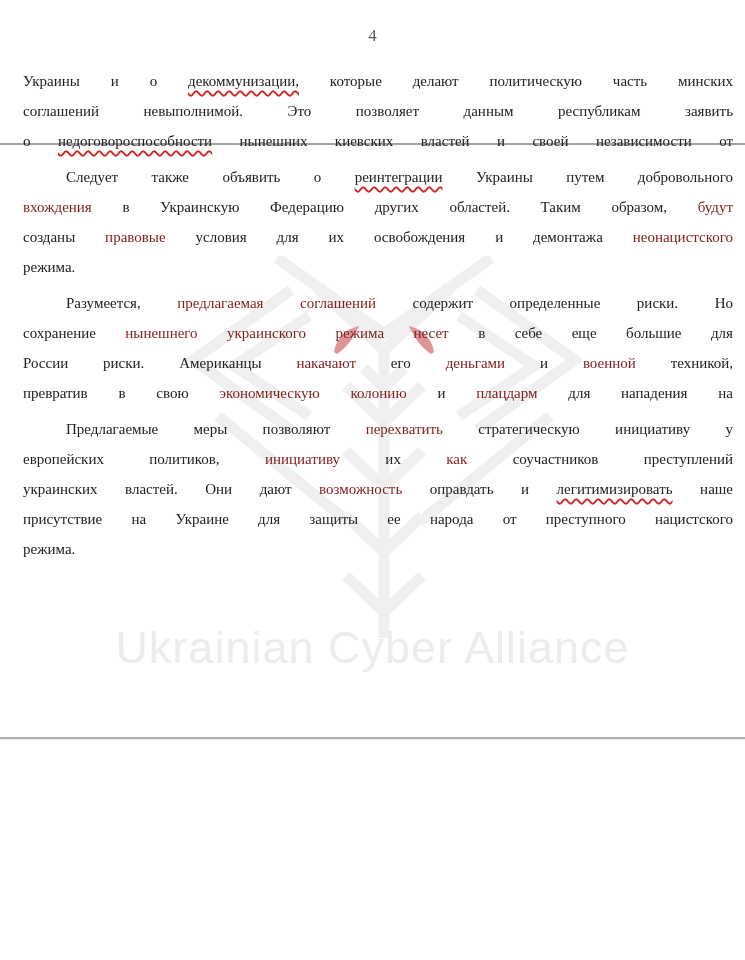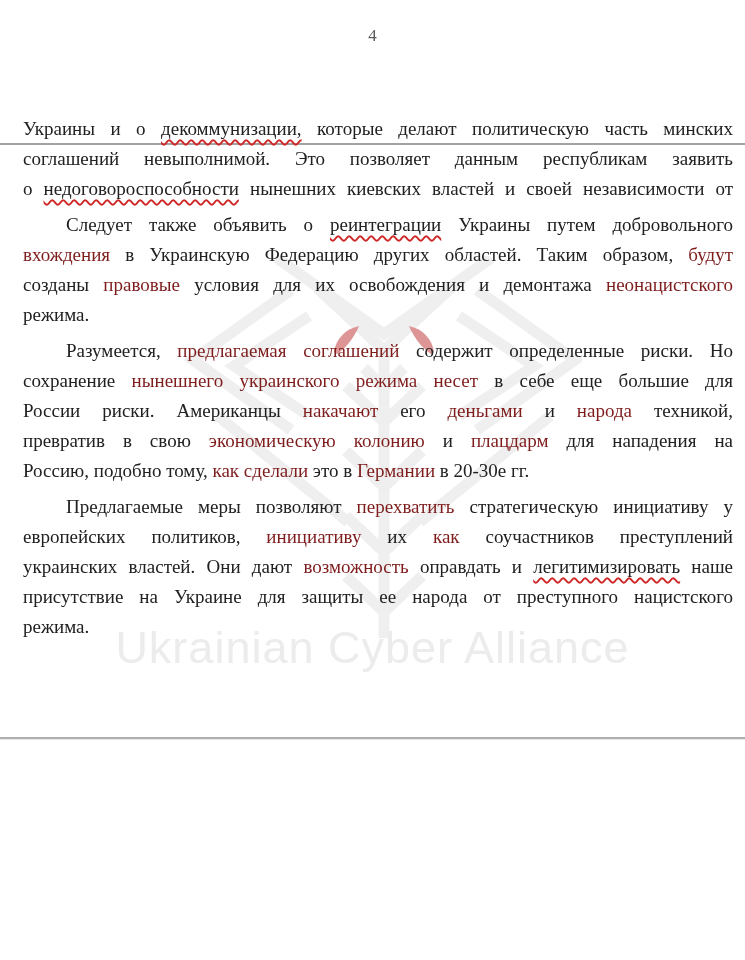--- a/index.html
+++ b/index.html
@@ -12,21 +12,21 @@
     position:absolute;top:26px;left:0;right:0;
     text-align:center;font-size:17px;color:#595959;
     font-family:"Liberation Serif",serif;
     z-index:3;
   }
   .divider{position:absolute;left:0;width:745px;z-index:1;}
   .divider-top{top:143px;border-top:2px solid #a3a3a3;}
   .divider-bottom{top:737px;border-top:2px solid #b0b0b0;box-shadow:0 1px 0 #e8e8e8;}
   .doc-text{
     position:absolute;left:23px;right:12px;top:66px;z-index:2;
-    font-size:19px;line-height:30px;color:#212121;margin-top:48px;
+    font-size:15px;line-height:30px;color:#212121;
   }
   .para{margin:0 0 6px 0;}
   .line{text-align:justify;text-align-last:justify;height:30px;white-space:normal;}
   .line.last{text-align-last:left;}
   .para.indent .line.first{text-indent:43px;}
   .sq{
     text-decoration-line:underline;
     text-decoration-style:wavy;
     text-decoration-color:#cf2626;
     text-decoration-thickness:2px;
@@ -88,23 +88,22 @@
     </div>
     <div class="para indent">
       <div class="line first">Следует также объявить о <span class="sq">реинтеграции</span> Украины путем добровольного</div>
       <div class="line"><span class="dim">вхождения</span> в Украинскую Федерацию других областей. Таким образом, <span class="dim">будут</span></div>
       <div class="line">созданы <span class="dim">правовые</span> условия для их освобождения и демонтажа <span class="dim">неонацистского</span></div>
       <div class="line last">режима.</div>
     </div>
     <div class="para indent">
       <div class="line first">Разумеется, <span class="dim">предлагаемая соглашений</span> содержит определенные риски. Но</div>
       <div class="line">сохранение <span class="dim">нынешнего украинского режима</span> <span class="dim">несет</span> в себе еще большие для</div>
-      <div class="line">России риски. Американцы <span class="dim">накачают</span> его <span class="dim">деньгами</span> и <span class="dim">народа</span> техникой,</div>
+      <div class="line">России риски. Американцы <span class="dim">накачают</span> его <span class="dim">деньгами</span> и <span class="dim">военной</span> техникой,</div>
       <div class="line">превратив в свою <span class="dim">экономическую колонию</span> и <span class="dim">плацдарм</span> для нападения на</div>
-      <div class="line last">Россию, подобно тому, <span class="dim">как</span> <span class="dim">сделали</span> это в <span class="dim">Германии</span> в 20-30е гг.</div>
     </div>
     <div class="para indent">
       <div class="line first">Предлагаемые меры позволяют <span class="dim">перехватить</span> стратегическую инициативу у</div>
       <div class="line">европейских политиков, <span class="dim">инициативу</span> их <span class="dim">как</span> соучастников преступлений</div>
       <div class="line">украинских властей. Они дают <span class="dim">возможность</span> оправдать и <span class="sq">легитимизировать</span> наше</div>
       <div class="line">присутствие на Украине для защиты ее народа от преступного нацистского</div>
       <div class="line last">режима.</div>
     </div>
   </div>
 

